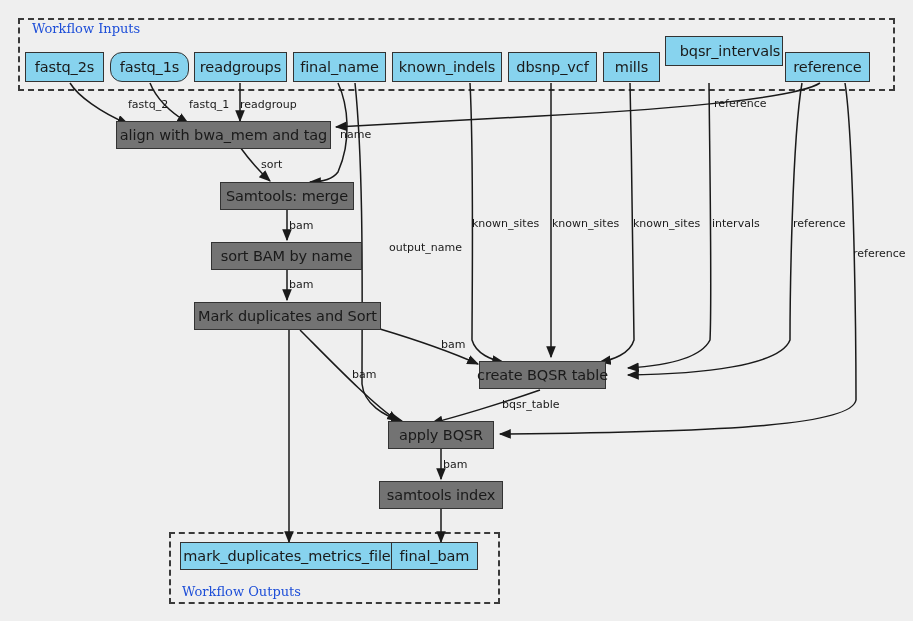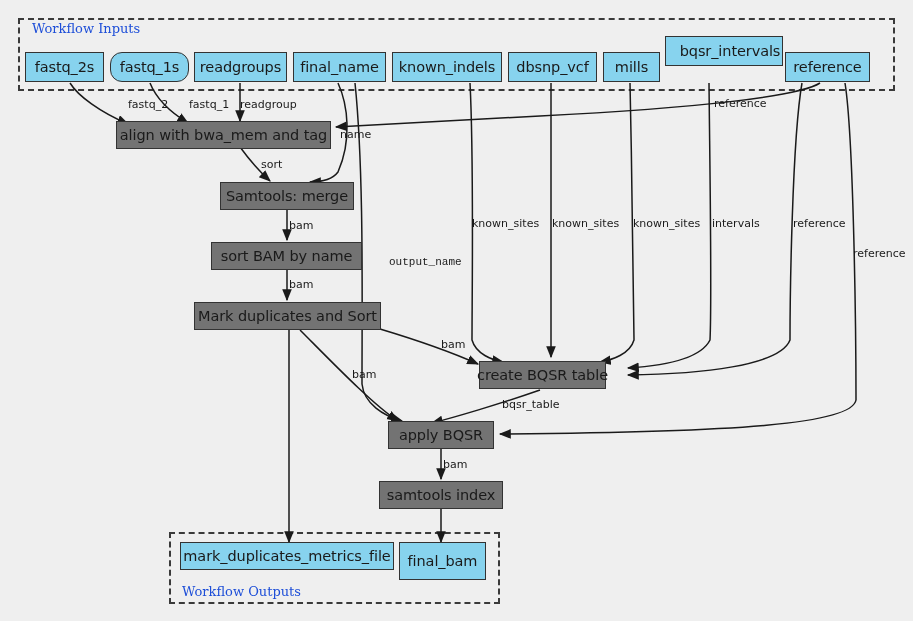--- a/index.html
+++ b/index.html
@@ -176,33 +176,33 @@
   <div class="node step" style="left:388px; top:421px; width:106px; height:28px;">
     <span>apply BQSR</span>
   </div>
   <div class="node step" style="left:379px; top:481px; width:124px; height:28px;">
     <span>samtools index</span>
   </div>
 
   <div class="node io" style="left:180px; top:542px; width:214px; height:28px;">
     <span>mark_duplicates_metrics_file</span>
   </div>
-  <div class="node io" style="left:399px; top:542px; width:87px; height:38px;">
+  <div class="node io" style="left:391px; top:542px; width:87px; height:28px;">
     <span>final_bam</span>
   </div>
 
   <div class="edge-label" style="left:128px; top:99px;">fastq_2</div>
   <div class="edge-label" style="left:189px; top:99px;">fastq_1</div>
   <div class="edge-label" style="left:240px; top:99px;">readgroup</div>
   <div class="edge-label" style="left:714px; top:98px;">reference</div>
   <div class="edge-label" style="left:340px; top:129px;">name</div>
   <div class="edge-label" style="left:261px; top:159px;">sort</div>
   <div class="edge-label" style="left:289px; top:220px;">bam</div>
   <div class="edge-label" style="left:289px; top:279px;">bam</div>
-  <div class="edge-label" style="left:389px; top:257px;font-family:Liberation Mono, monospace;">output_name</div>
+  <div class="edge-label" style="left:389px; top:242px;">output_name</div>
   <div class="edge-label" style="left:472px; top:218px;">known_sites</div>
   <div class="edge-label" style="left:552px; top:218px;">known_sites</div>
   <div class="edge-label" style="left:633px; top:218px;">known_sites</div>
   <div class="edge-label" style="left:712px; top:218px;">intervals</div>
   <div class="edge-label" style="left:793px; top:218px;">reference</div>
   <div class="edge-label" style="left:853px; top:248px;">reference</div>
   <div class="edge-label" style="left:441px; top:339px;">bam</div>
   <div class="edge-label" style="left:352px; top:369px;">bam</div>
   <div class="edge-label" style="left:502px; top:399px;">bqsr_table</div>
   <div class="edge-label" style="left:443px; top:459px;">bam</div>

